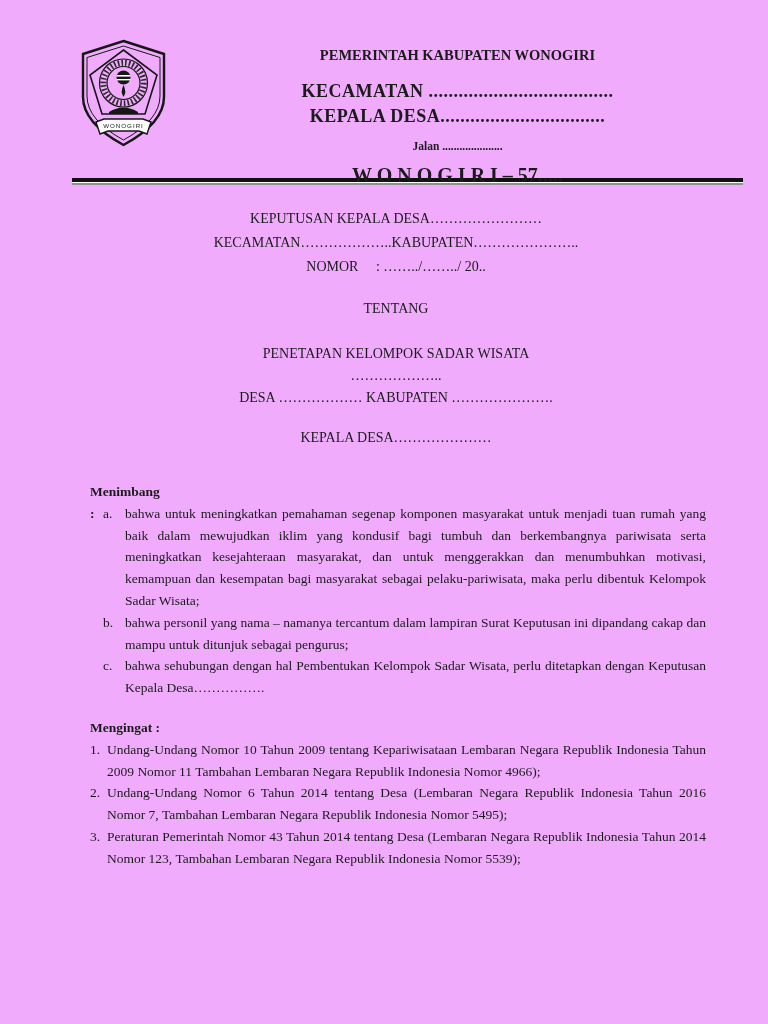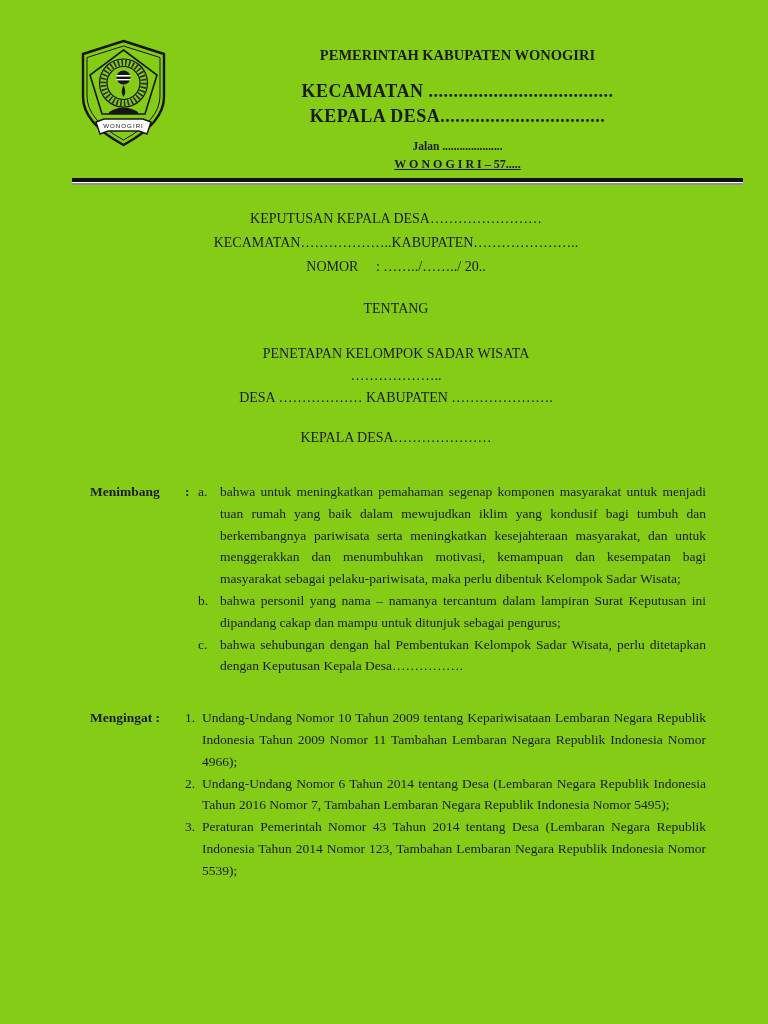--- a/index.html
+++ b/index.html
@@ -1,19 +1,19 @@
 <!DOCTYPE html>
 <html><head>
 <meta charset="utf-8">
 <style>
   html,body{margin:0;padding:0;background:#ffffff;}
   .page{
     position:relative;
     width:768px;height:1024px;
-    background:#84cc16;
+    background:#f0abfc;
     color:#1b1b1b;
     font-family:"Liberation Serif","DejaVu Serif",serif;
     overflow:hidden;
   }
   
   .letterhead{
     position:relative;
     margin:37px 25px 0 72px;
     height:141px;
   }
@@ -24,21 +24,21 @@
   .lh-text{
     margin-left:100px;
     text-align:center;
     padding-top:9px;
     font-weight:bold;
   }
   .lh-line1{font-size:14.5px;line-height:18px;}
   .lh-line2{font-size:18px;line-height:23px;margin-top:16px;letter-spacing:.5px;}
   .lh-line3{font-size:18px;line-height:23px;margin-top:2px;letter-spacing:.5px;}
   .lh-line4{font-size:11.5px;line-height:15px;margin-top:11px;}
-  .lh-line5{font-size:12px;line-height:17px;margin-top:2px;text-decoration:underline;}
+  .lh-line5{font-size:20px;line-height:17px;margin-top:13px;}
   .rule{margin:0 25px 0 72px;}
   .rule .thick{height:4px;background:#101010;}
   .rule .gap{height:1px;background:#ffffff;}
   .rule .thin{height:2px;background:#8f8f8f;}
   
   .title-block{
     margin:22px 66px 0 90px;
     text-align:center;
     font-weight:normal;
     font-size:14px;
@@ -48,22 +48,23 @@
   .tentang{margin-top:18px;line-height:24px;}
   .subject{margin-top:22px;}
   .subject .sline{line-height:22px;}
   .kepala{margin-top:18px;line-height:22px;}
   
   .section{
     display:flex;
     margin:32px 62px 0 90px;
     font-size:13.5px;
     line-height:21.8px;
+    flex-direction:column;
   }
-  .section.mengingat{margin-top:30px;}
+  .section.mengingat{margin-top:18px;}
   .sec-label{width:95px;font-weight:bold;flex:none;}
   .sec-content{flex:1;min-width:0;}
   .item{display:flex;}
   .pre-col{width:13px;flex:none;font-weight:bold;}
   .mk{width:22px;flex:none;}
   .mk-num{width:17px;flex:none;}
   .txt{flex:1;text-align:justify;}
 </style>
 </head>
 <body>

